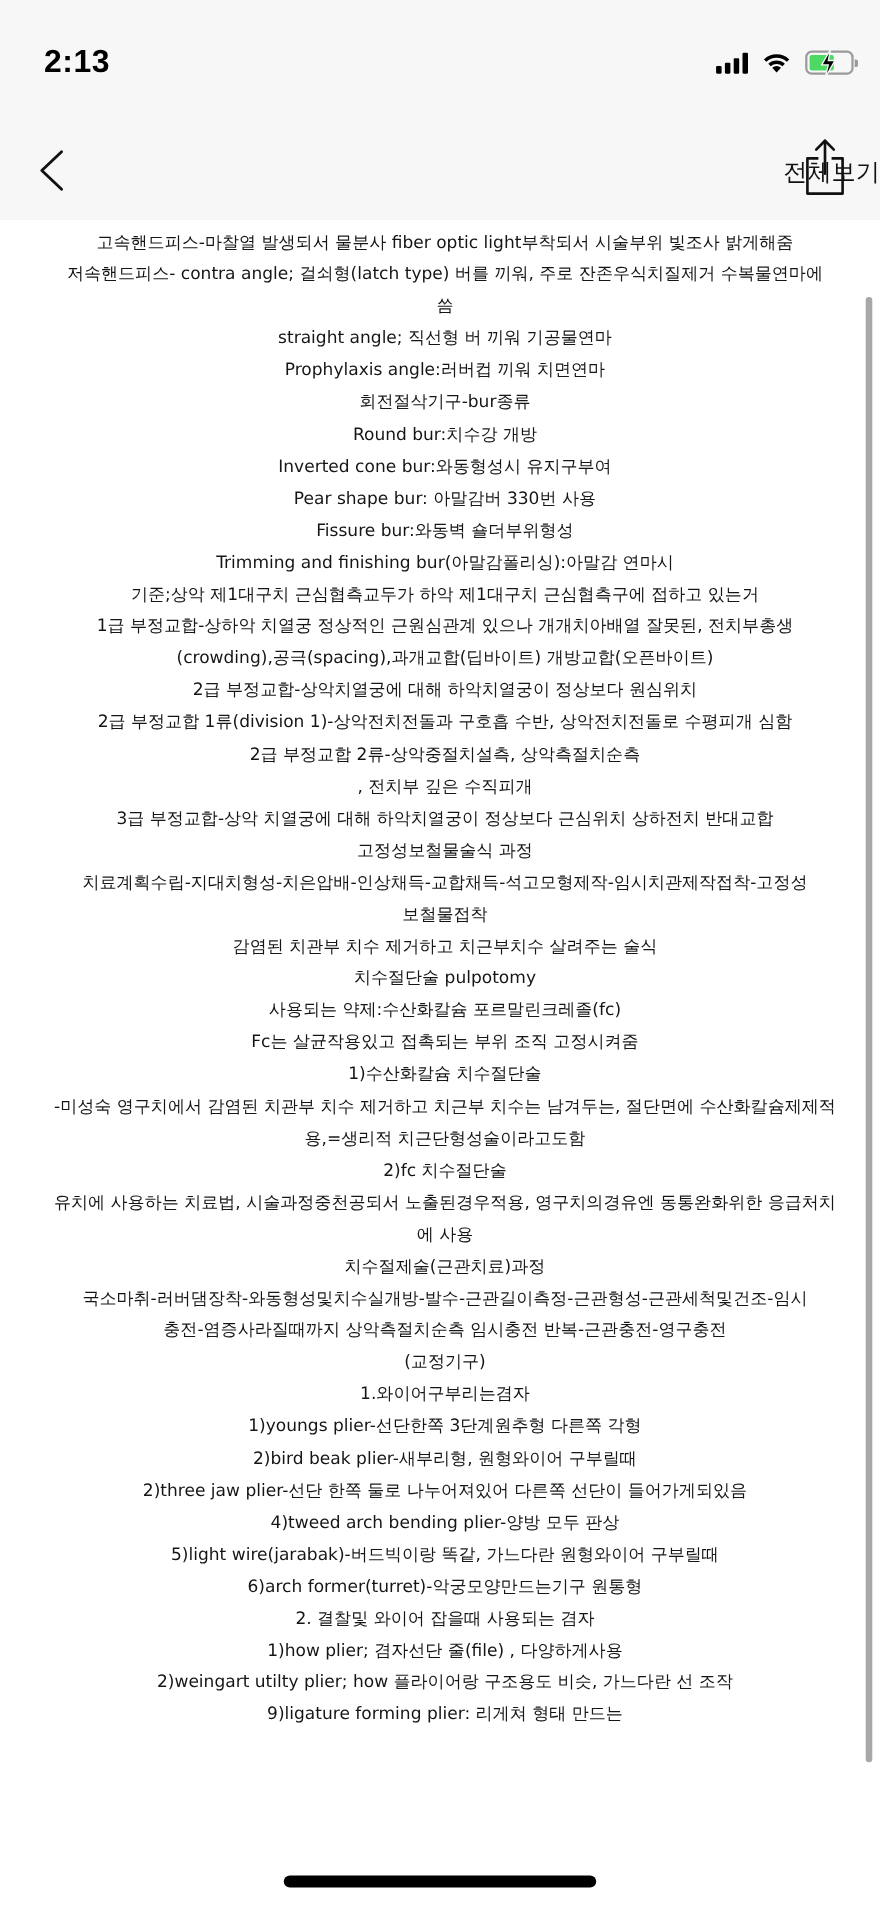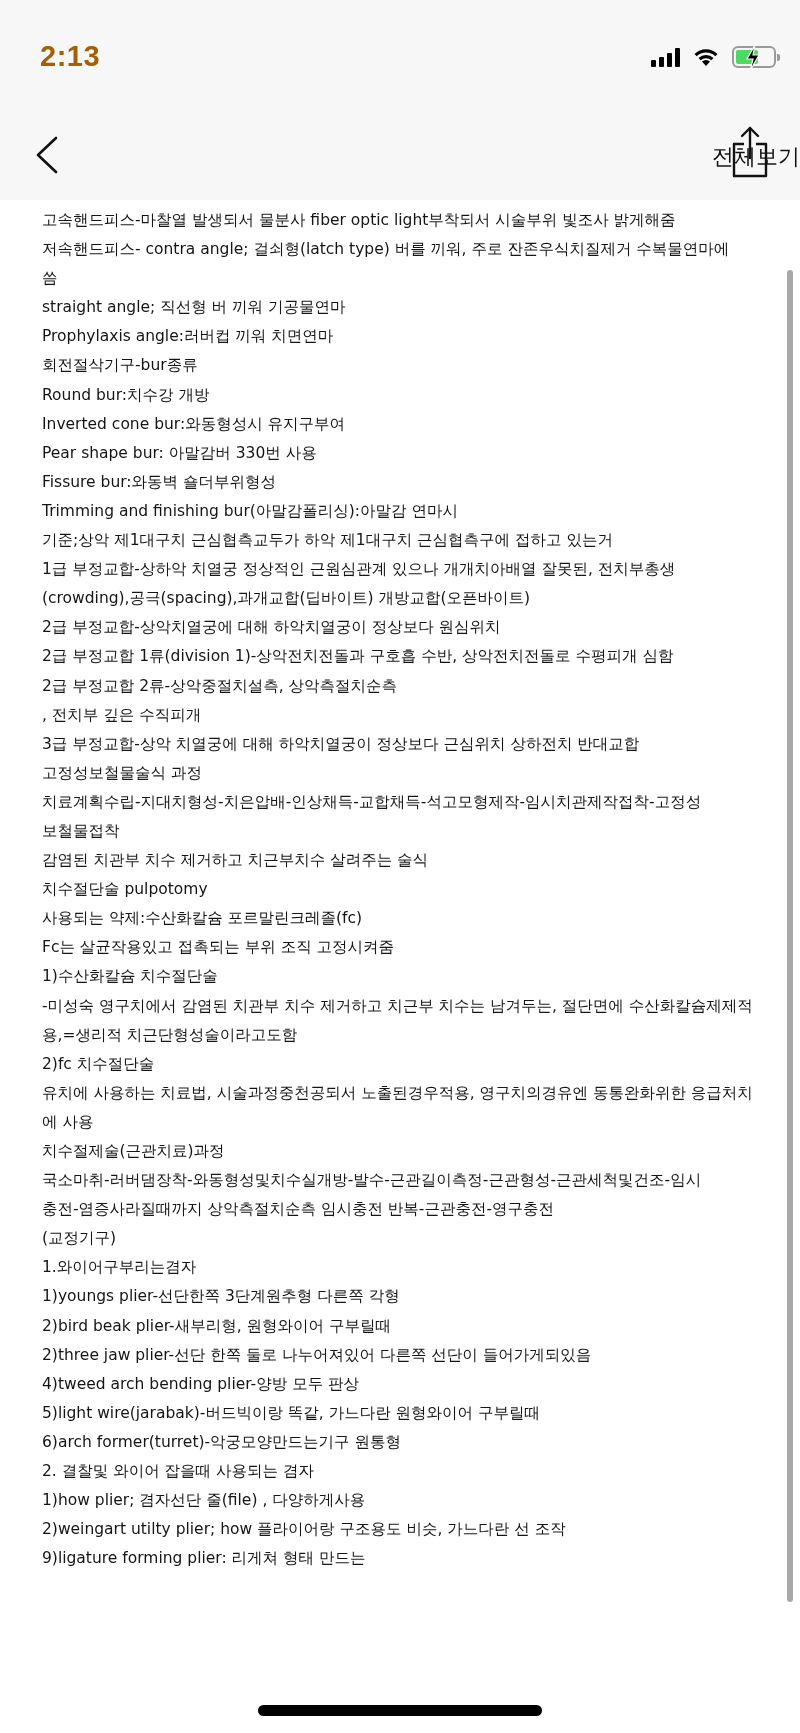--- a/index.html
+++ b/index.html
@@ -2,36 +2,36 @@
 <html><head>
   <meta charset="utf-8">
   <style>
     * { box-sizing: border-box; margin: 0; padding: 0; }
     html, body { width: 800px; height: 1733px; overflow: hidden; background: #ffffff; }
     body { position: relative; font-family: "DejaVu Sans", "Liberation Sans", sans-serif; color: #111; }
 
     .top-area { position: absolute; left: 0; top: 0; width: 800px; height: 200px; background: #f7f7f7; }
 
     .status-bar { position: absolute; left: 0; top: 0; width: 800px; height: 100px; }
-    .status-time { position: absolute; left: 40px; top: 40px; font-family: "Liberation Sans", sans-serif; font-weight: bold; font-size: 29px; letter-spacing: 0.5px; color: #a16207; }
+    .status-time { position: absolute; left: 40px; top: 40px; font-family: "Liberation Sans", sans-serif; font-weight: bold; font-size: 29px; letter-spacing: 0.5px; color: #000000; }
     .status-icons { position: absolute; right: 24px; top: 46px; display: flex; align-items: center; gap: 12px; }
     .signal { display: flex; align-items: flex-end; gap: 3px; height: 20px; }
     .signal span { display: block; width: 5px; background: #000; border-radius: 1px; }
     .battery { position: relative; width: 44px; height: 22px; border: 2px solid #9a9a9a; border-radius: 6px; }
     .battery .fill { position: absolute; left: 2px; top: 2px; width: 22px; height: 14px; background: #4cd964; border-radius: 2px; }
     .battery .nub { position: absolute; right: -6px; top: 6px; width: 3px; height: 7px; background: #9a9a9a; border-radius: 0 2px 2px 0; }
     .battery .bolt { position: absolute; left: 10px; top: -4px; }
 
     .nav-bar { position: absolute; left: 0; top: 110px; width: 800px; height: 90px; }
     .back-btn { position: absolute; left: 28px; top: 20px; width: 40px; height: 50px; cursor: pointer; }
     .nav-title { position: absolute; left: 0; right: 0; top: 32px; text-align: right; font-size: 22px; color: #111; }
     .share-btn { position: absolute; right: 30px; top: 14px; width: 40px; height: 56px; cursor: pointer; }
 
     .content { position: absolute; left: 42px; top: 206px; width: 725px; }
-    .line { font-size: 15.5px; line-height: 29.1px; height: 29.1px; white-space: nowrap; color: #151515; }
+    .line { font-size: 15.5px; line-height: 29.1px; height: 29.1px; white-space: nowrap; color: #151515; text-align: center; }
 
     .scrollbar { position: absolute; left: 787px; top: 270px; width: 6px; height: 1332px; background: #a8a8a8; border-radius: 3px; }
     .home-indicator { position: absolute; left: 258px; top: 1705px; width: 284px; height: 11px; background: #000; border-radius: 6px; }
   </style>
 </head>
 <body>
 
 <div class="top-area"></div>
 
 <div class="status-bar">

